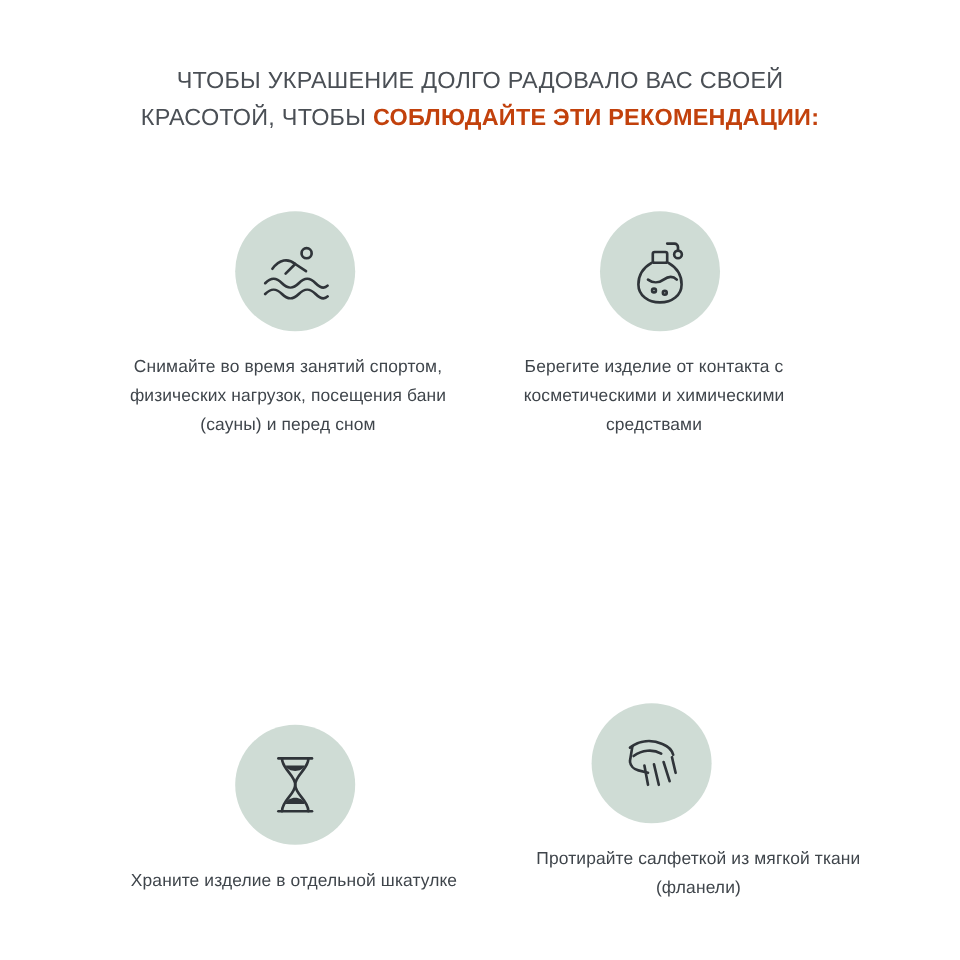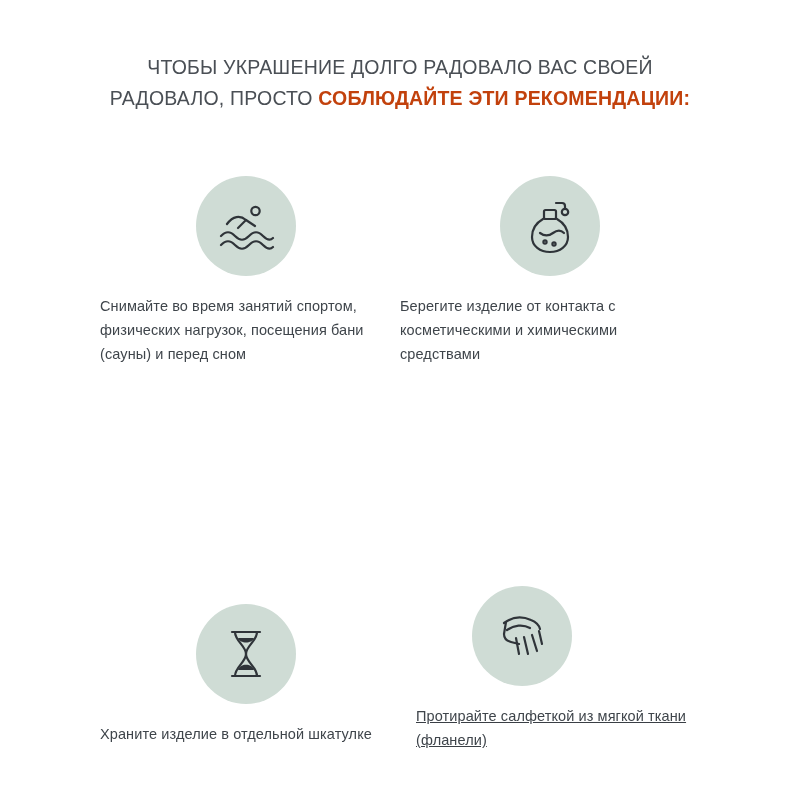--- a/index.html
+++ b/index.html
@@ -60,47 +60,48 @@
   .icon-circle svg {
     display: block;
   }
   .caption {
     margin-top: 18px;
     font-size: 14.5px;
     line-height: 24px;
     color: #3f454b;
     font-weight: 400;
     letter-spacing: 0.1px;
+    text-align: center;
   }
 
   
   .item-sport     { left: 100px; top: 176px; width: 280px; }
   .item-sport .icon-circle { margin-left: 96px; }
 
   .item-chemicals { left: 400px; top: 176px; width: 290px; }
   .item-chemicals .icon-circle { margin-left: 100px; }
 
   .item-damage    { left: 250px; top: 412px; width: 300px; text-align: left; }
   .item-damage .icon-circle { margin-left: 98px; }
   .item-damage .caption { margin-left: 22px; }
 
   .item-box       { left: 100px; top: 604px; width: 290px; }
   .item-box .icon-circle { margin-left: 96px; }
 
-  .item-cloth     { left: 416px; top: 586px; width: 290px; text-decoration: underline; }
+  .item-cloth     { left: 437px; top: 586px; width: 290px; }
   .item-cloth .icon-circle { margin-left: 56px; }
 </style>
 </head>
 <body>
 
 <div class="page">
 
   <div class="heading">
     <span class="line">ЧТОБЫ УКРАШЕНИЕ ДОЛГО РАДОВАЛО ВАС СВОЕЙ</span>
-    <span class="line"><span>РАДОВАЛО, ПРОСТО </span><span class="bold">СОБЛЮДАЙТЕ ЭТИ РЕКОМЕНДАЦИИ:</span></span>
+    <span class="line"><span>КРАСОТОЙ, ЧТОБЫ </span><span class="bold">СОБЛЮДАЙТЕ ЭТИ РЕКОМЕНДАЦИИ:</span></span>
   </div>
 
   <div class="item item-sport">
     <div class="icon-circle">
       <svg width="62" height="54" viewBox="0 0 62 54" fill="none" stroke="#2f3439" stroke-width="2.2" stroke-linecap="round" stroke-linejoin="round">
         <circle cx="40.5" cy="12" r="4.2" fill="none"></circle>
         <path d="M12 25 C18 17, 25 16, 31 21 L40 27"></path>
         <path d="M31 21 L23 29"></path>
         <path d="M6 37 c5 -5, 9 -5, 14 0 c5 5, 9 5, 14 0 c5 -5, 9 -5, 14 0 c4 4, 7 5, 10 2"></path>
         <path d="M6 46 c5 -5, 9 -5, 14 0 c5 5, 9 5, 14 0 c5 -5, 9 -5, 14 0 c4 4, 7 5, 10 2"></path>

